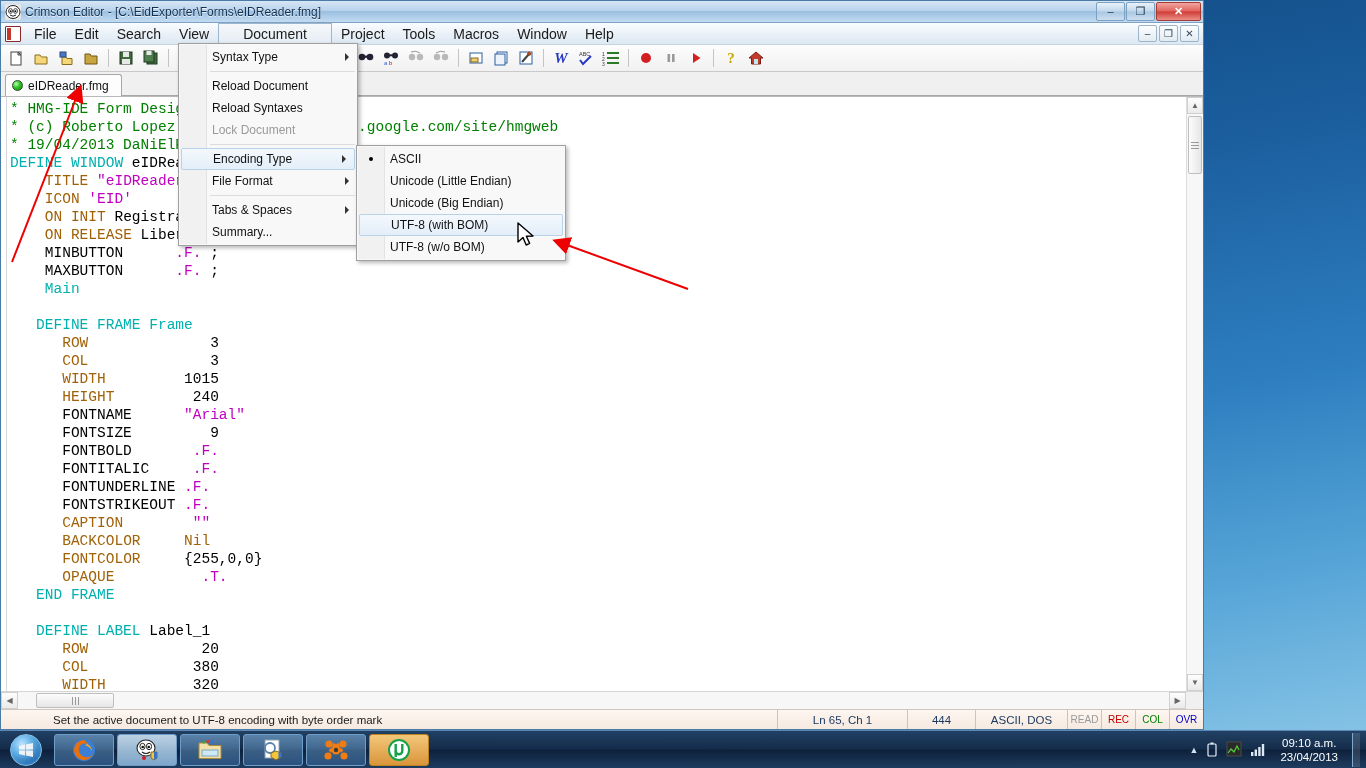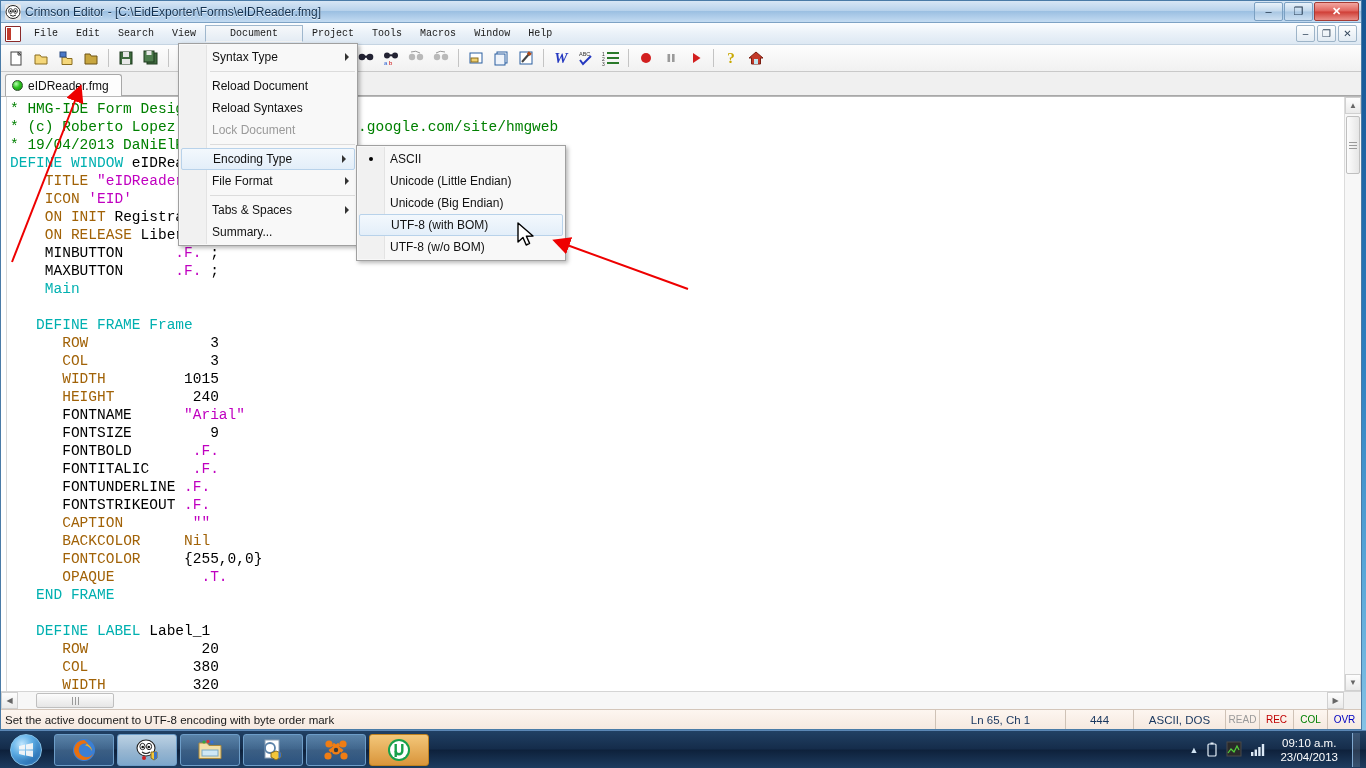--- a/index.html
+++ b/index.html
@@ -13,21 +13,21 @@
   body { background: #0a3a6b; position: relative; }
 
   
   #desktop {
     position: absolute; left:0; top:0; width:1366px; height:768px;
     background: linear-gradient(170deg,#0b3f74 0%, #1b5e9e 35%, #2e7fc0 60%, #58a6d8 80%, #8fc9e8 100%);
   }
 
   
   #window {
-    position: absolute; left:0; top:0; width:1362px; height:730px;
+    position: absolute; left:0; top:0; width:1204px; height:730px;
     background:#f0f0f0;
     border:1px solid #4a7ba7;
     display:flex; flex-direction:column;
   }
 
   
   #titlebar {
     height:22px; flex:0 0 22px;
     background: linear-gradient(180deg,#d7e6f5 0%, #b9d3ec 45%, #9cc0e2 50%, #c3dbf2 100%);
     border-bottom:1px solid #7da2c4;
@@ -69,22 +69,22 @@
   }
   #menubar .menu-doc-icon{
     width:16px;height:16px;margin:0 4px 0 2px;
     border:1px solid #8a2a2a;background:#fff;border-radius:1px;
     position:relative;
   }
   #menubar .menu-doc-icon:before{
     content:'';position:absolute;left:1px;top:1px;width:4px;height:12px;background:#c0392b;
   }
   .menu-item {
-    padding:3px 9px; font-size:10px; color:#1a1a1a; cursor:default;
-    font-family:Liberation Mono, monospace;
+    padding:3px 9px; font-size:14px; color:#1a1a1a; cursor:default;
+    font-family:Liberation Sans, sans-serif;
   }
   .menu-item.active {
     background: linear-gradient(180deg,#f6f8fa,#e4ecf4);
     border:1px solid #9fb7cd; border-bottom-color:#f4f4f4;
     padding:2px 24px;
     position:relative; z-index:60;
   }
   .mb-winbtns { position:absolute;right:4px;top:2px;display:flex;gap:2px;}
   .mb-winbtn{
     width:19px;height:17px;border:1px solid #9db4c8;border-radius:2px;
@@ -172,21 +172,21 @@
   .hs-thumb .grip{width:7px;height:8px;background:repeating-linear-gradient(90deg,#9a9a9a 0 1px,transparent 1px 3px);}
   .hs-corner{width:17px;height:17px;background:#f0f0f0;}
 
   
   #statusbar{
     height:20px;flex:0 0 20px;
     background: linear-gradient(180deg,#fdf6f0 0%, #f6e9e0 100%);
     border-top:1px solid #d4c6ba;
     display:flex;align-items:center;font-size:11.5px;color:#1a1a1a;
   }
-  #statusbar .sb-msg{flex:1;padding-left:4px;}
+  #statusbar .sb-msg{flex:1;padding-left:4px;margin-left:48px;}
   .sb-cell{
     border-left:1px solid #cfc2b6;height:100%;
     display:flex;align-items:center;justify-content:center;
     color:#18365e;
     text-align:right;
   }
   .sb-flag{width:34px;text-align:center;border-left:1px solid #cfc2b6;height:100%;
     display:flex;align-items:center;justify-content:center;font-size:10px;}
 
   

